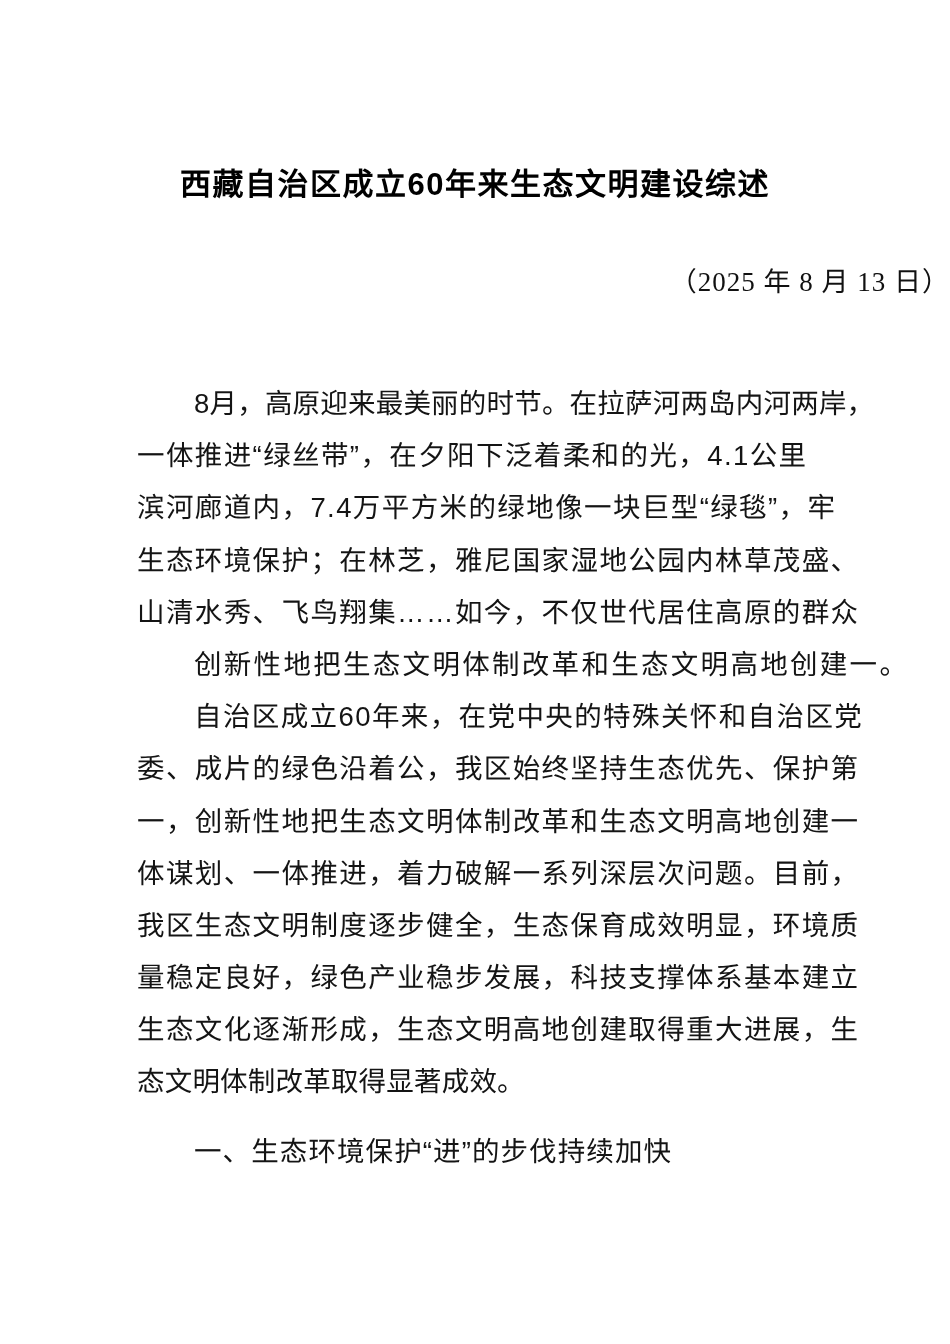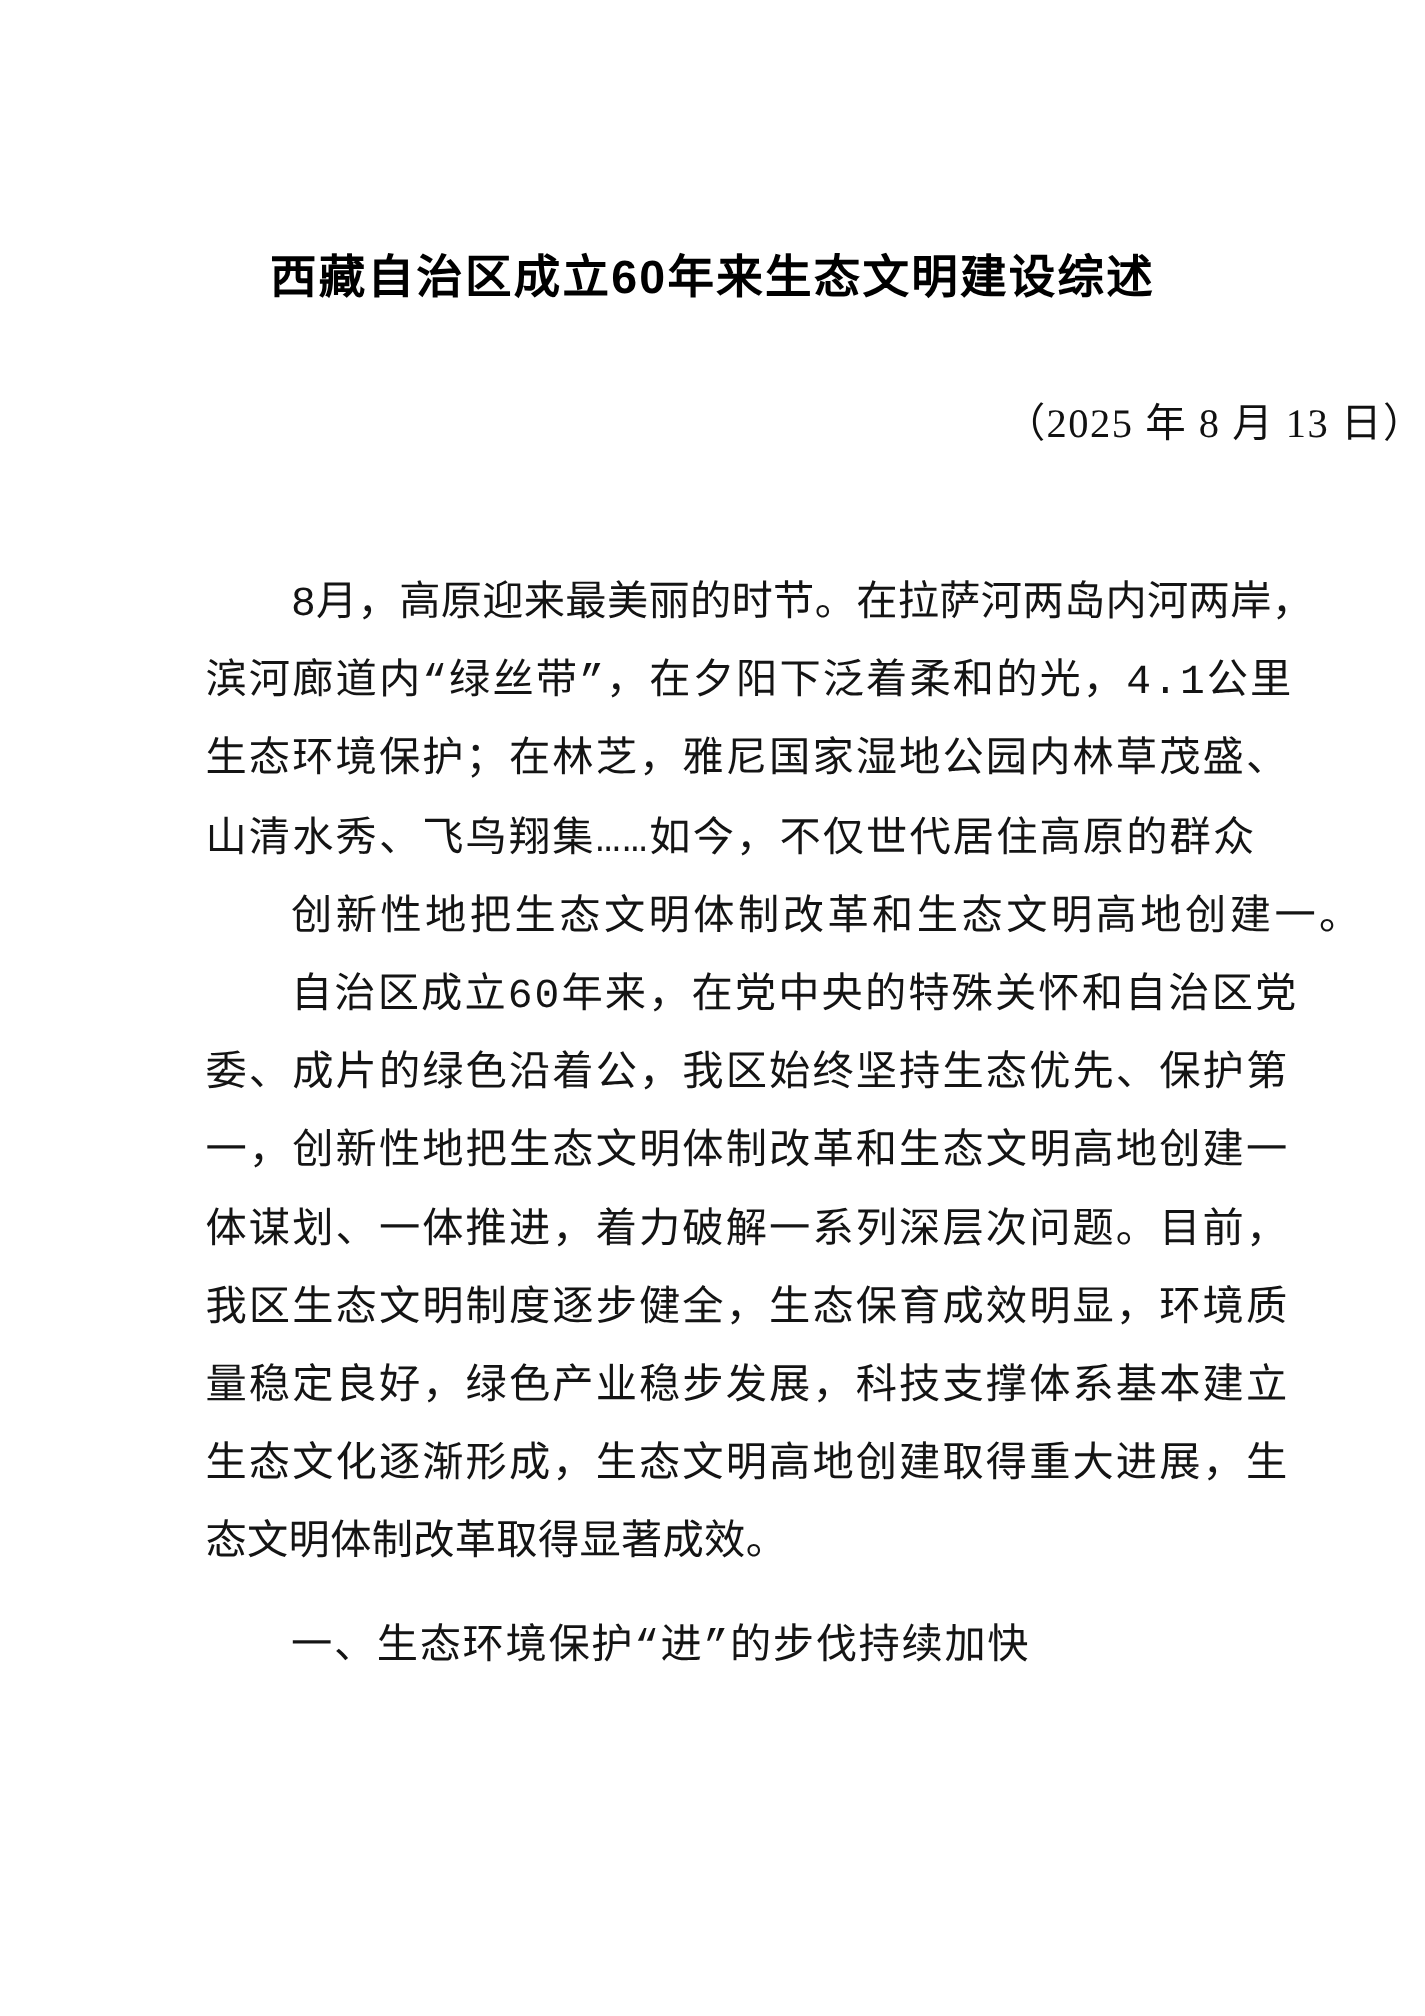--- a/index.html
+++ b/index.html
@@ -53,21 +53,21 @@
 
   
   .body-block {
     position: absolute;
     left: 137px;
     top: 378px;
     width: 676px;
   }
 
   .line {
-    font-family: Liberation Mono, monospace;
+    font-family: Liberation Sans, sans-serif;
     font-size: 27.5px;
     line-height: 52.2px;
     color: #141414;
     letter-spacing: 0.2px;
     white-space: pre;
     height: 52.2px;
   }
 
   .line.indent {
     text-indent: 57px;
@@ -97,21 +97,22 @@
 
 <div class="page">
 
   <h1 class="doc-title">西藏自治区成立60年来生态文明建设综述</h1>
 
   <div class="doc-date">（2025 年 8 月 13 日）</div>
 
   <div class="body-block">
 
     <div class="line indent">8月，高原迎来最美丽的时节。在拉萨河两岛内河两岸，</div>
-    <div class="line loose">滨河廊道内“绿丝带”，在夕阳下泛着柔和的光，4.1公里</div>
+    <div class="line loose">一体推进“绿丝带”，在夕阳下泛着柔和的光，4.1公里</div>
+    <div class="line loose">滨河廊道内，7.4万平方米的绿地像一块巨型“绿毯”，牢</div>
     <div class="line loose">生态环境保护；在林芝，雅尼国家湿地公园内林草茂盛、</div>
     <div class="line loose">山清水秀、飞鸟翔集……如今，不仅世代居住高原的群众</div>
     <div class="line indent looser">创新性地把生态文明体制改革和生态文明高地创建一。</div>
 
     <div class="line indent loose">自治区成立60年来，在党中央的特殊关怀和自治区党</div>
     <div class="line loose">委、成片的绿色沿着公，我区始终坚持生态优先、保护第</div>
     <div class="line loose">一，创新性地把生态文明体制改革和生态文明高地创建一</div>
     <div class="line loose">体谋划、一体推进，着力破解一系列深层次问题。目前，</div>
     <div class="line loose">我区生态文明制度逐步健全，生态保育成效明显，环境质</div>
     <div class="line loose">量稳定良好，绿色产业稳步发展，科技支撑体系基本建立</div>

